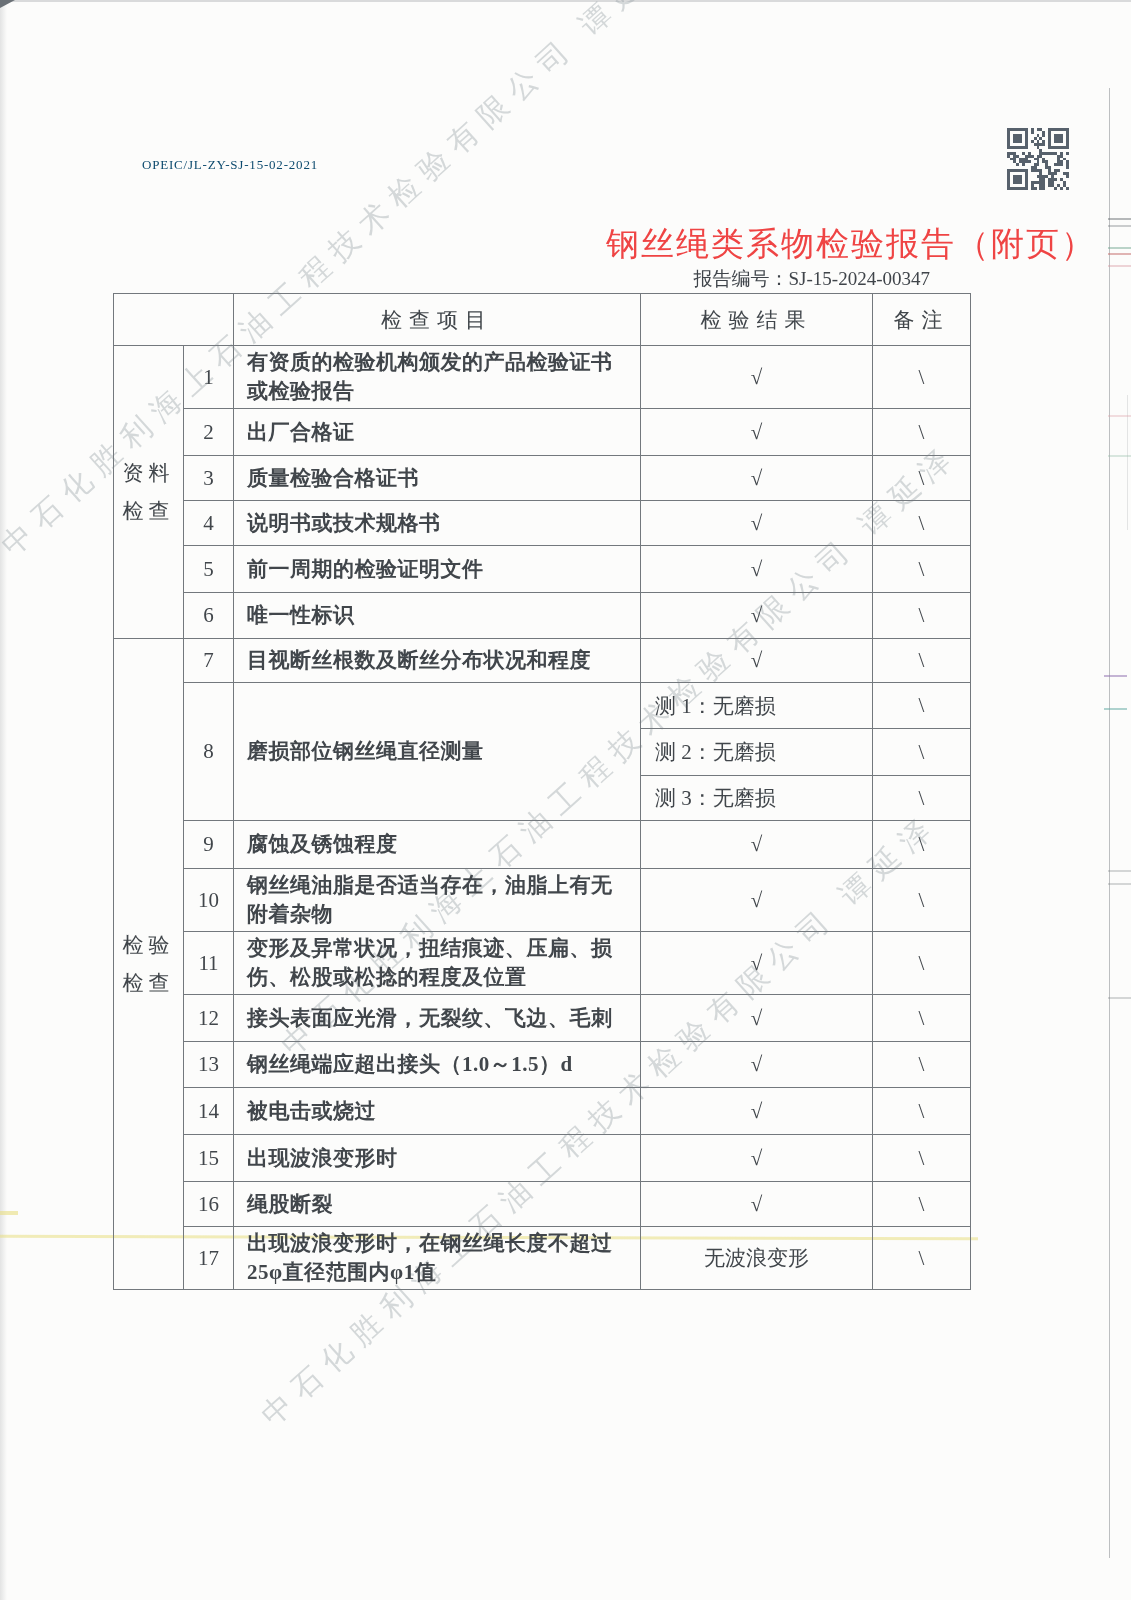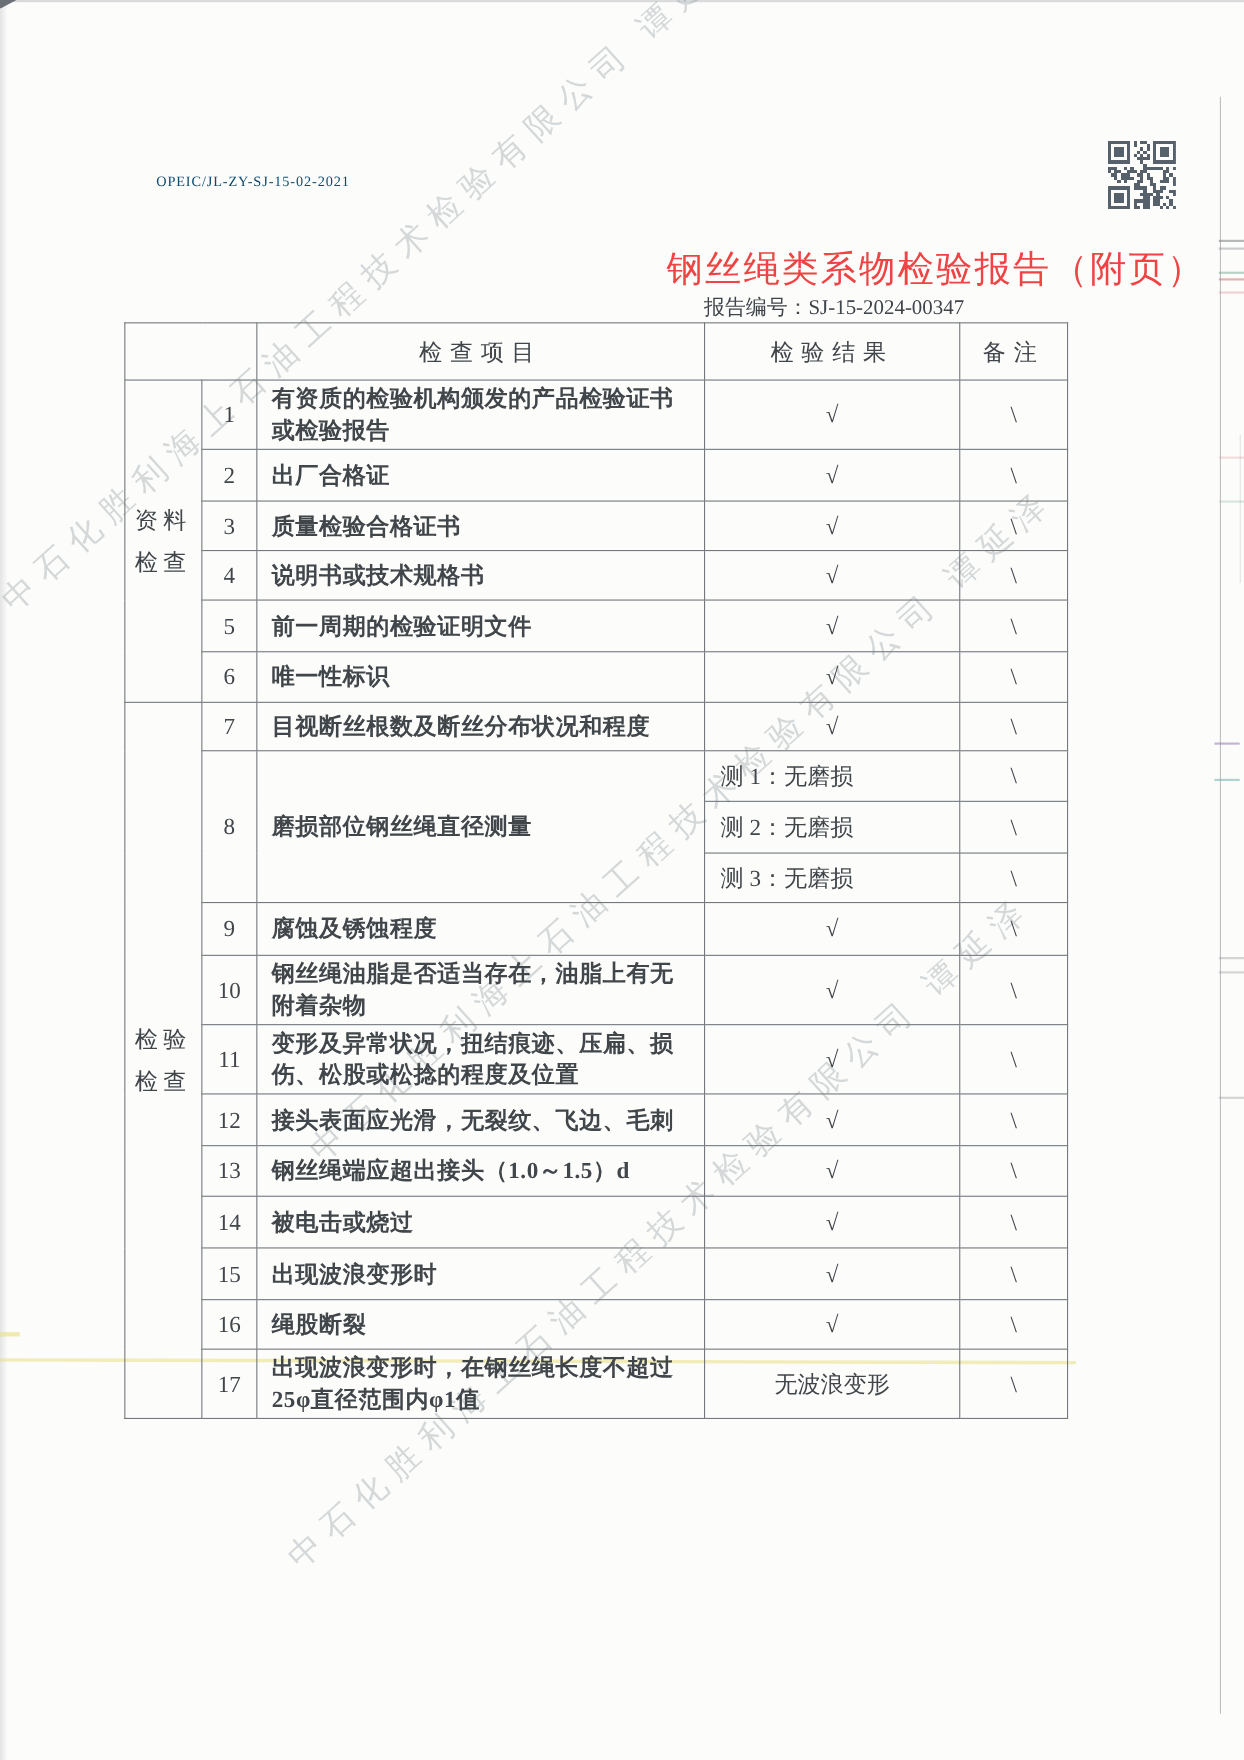--- a/index.html
+++ b/index.html
@@ -21,21 +21,21 @@
   .yellow-dash{position:absolute;left:0;top:1211px;width:18px;height:4px;background:rgba(232,222,130,.6);}
   
   .wm{position:absolute;white-space:nowrap;font-size:30px;letter-spacing:10px;
     color:rgba(148,158,163,.38);transform:translate(-50%,-50%) rotate(-42deg);
     pointer-events:none;z-index:1;}
   
   .doc-code{position:absolute;left:142px;top:157px;font-size:13px;letter-spacing:.8px;color:#0c4a6e;z-index:2;}
   .qr{position:absolute;left:1007px;top:128px;width:62px;height:62px;z-index:2;}
   .title{position:absolute;left:0;top:222px;width:1096px;text-align:right;margin:0;
     font-size:33px;font-weight:normal;letter-spacing:2px;color:#ef4444;z-index:2;}
-  .report-no{position:absolute;left:640px;top:266px;width:290px;text-align:left;
+  .report-no{position:absolute;left:640px;top:266px;width:290px;text-align:right;
     font-size:19px;color:#3f444a;z-index:2;}
   
   table.insp{position:absolute;left:113px;top:293px;border-collapse:collapse;table-layout:fixed;
     z-index:2;background:transparent;}
   table.insp td{border:1px solid #73787d;font-size:21px;color:#41464b;vertical-align:middle;
     overflow:hidden;}
   td.th{text-align:center;letter-spacing:7px;font-size:21px;color:#3f444a;}
   td.cat{text-align:center;letter-spacing:5px;line-height:38px;padding:0 2px;font-size:21px;}
   td.no{text-align:center;font-size:19px;}
   td.item{padding:2px 8px 2px 13px;line-height:29px;letter-spacing:.5px;font-weight:bold;}

